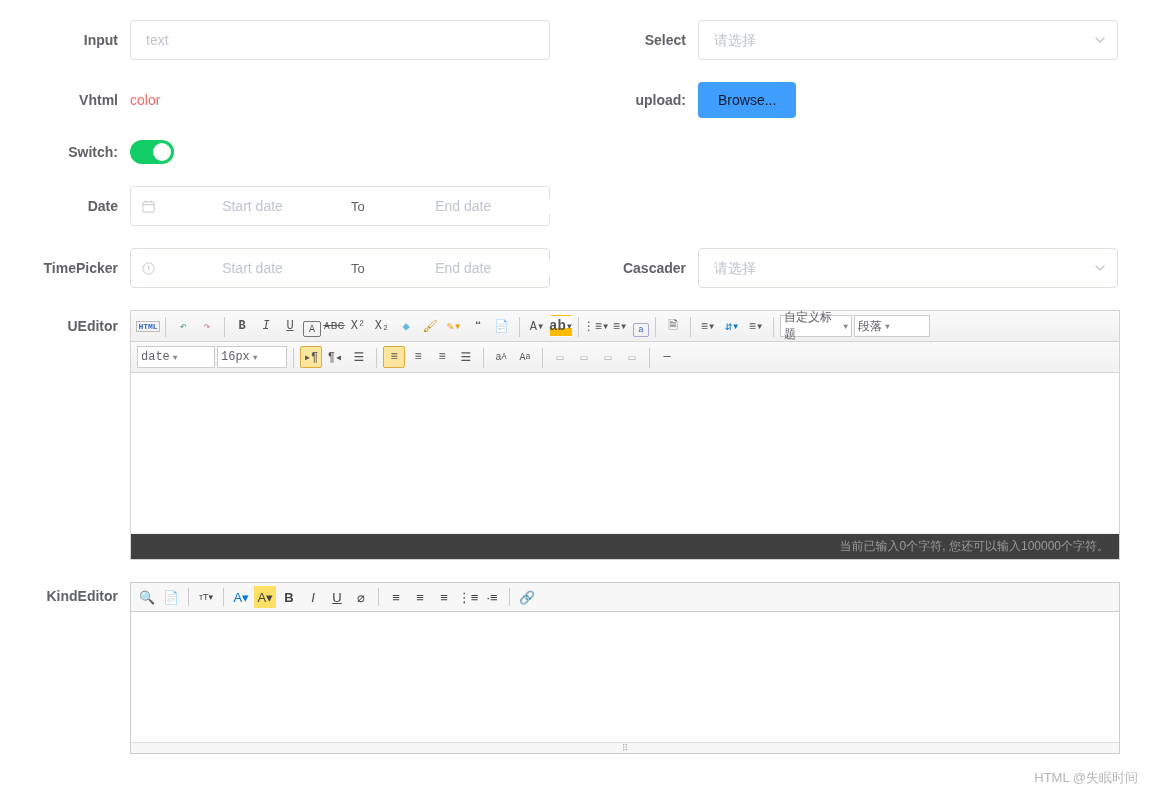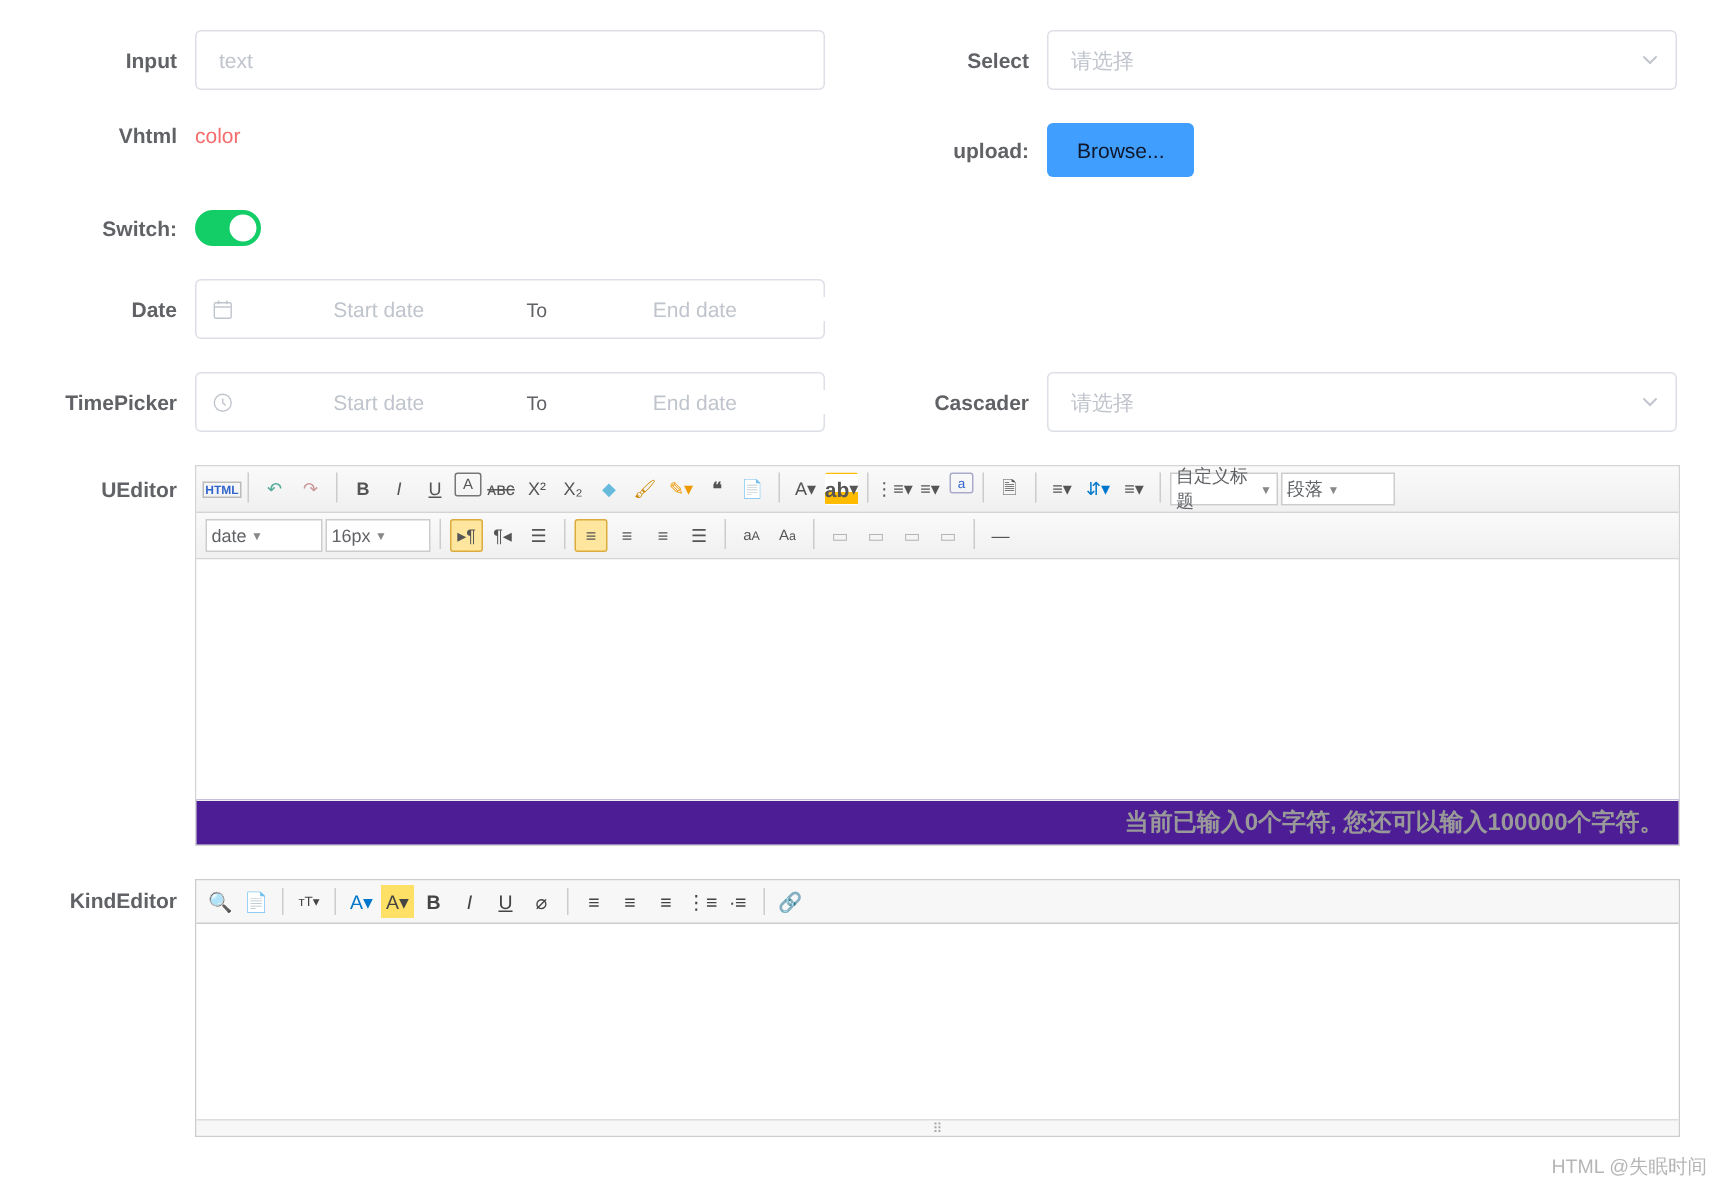--- a/index.html
+++ b/index.html
@@ -1,17 +1,17 @@
 <!DOCTYPE html>
 <html><head>
 <meta charset="utf-8">
 <style>
 * { box-sizing: border-box; margin: 0; padding: 0; }
 body { font-family: "Helvetica Neue", Helvetica, Arial, "Microsoft YaHei", sans-serif; font-size: 14px; color: #606266; background: #fff; padding: 20px 10px; width: 1156px; }
-.form-row { display: flex; margin-bottom: 22px; align-items: flex-start; }
+.form-row { display: flex; margin-bottom: 22px; align-items: center; }
 .form-item { display: flex; align-items: center; flex: 1; }
 .form-label { width: 120px; text-align: right; padding-right: 12px; color: #606266; font-weight: 700; font-size: 14px; }
 .form-content { flex: 1; display: flex; align-items: center; }
 .el-input { width: 420px; height: 40px; border: 1px solid #dcdfe6; border-radius: 4px; padding: 0 15px; font-size: 14px; color: #0f172a; outline: none; }
 .el-input::placeholder { color: #c0c4cc; }
 .el-select { position: relative; width: 420px; }
 .el-select .el-input { width: 100%; cursor: pointer; }
 .select-arrow { position: absolute; right: 12px; top: 50%; transform: translateY(-50%); color: #c0c4cc; pointer-events: none; }
 .vhtml-color { color: #f56c6c; font-size: 14px; }
 .btn-primary { background: #409eff; color: #0f172a; border: none; border-radius: 4px; padding: 10px 20px; font-size: 14px; cursor: pointer; }
@@ -25,29 +25,29 @@
 .radio-label { color: #606266; }
 .radio-label.checked { color: #409eff; }
 .checkbox { width: 16px; height: 16px; background: #409eff; border-radius: 2px; display: flex; align-items: center; justify-content: center; color: #fff; font-size: 11px; cursor: pointer; }
 .date-range { display: flex; align-items: center; border: 1px solid #dcdfe6; border-radius: 4px; height: 40px; padding: 0 10px; width: 420px; }
 .date-range input { border: none; outline: none; text-align: center; flex: 1; font-size: 14px; color: #606266; }
 .date-range input::placeholder { color: #c0c4cc; }
 .date-range .sep { color: #606266; padding: 0 8px; font-size: 13px; }
 .date-icon { color: #c0c4cc; font-size: 15px; margin-right: 6px; }
 .editor-wrap { flex: 1; max-width: 990px; }
 .ueditor { border: 1px solid #d4d4d4; }
-.ue-toolbar { background: linear-gradient(#fafafa, #f0f0f0); border-bottom: 1px solid #d4d4d4; padding: 4px 6px; display: flex; flex-wrap: wrap; align-items: flex-start; gap: 2px; }
+.ue-toolbar { background: linear-gradient(#fafafa, #f0f0f0); border-bottom: 1px solid #d4d4d4; padding: 4px 6px; display: flex; flex-wrap: wrap; align-items: flex-end; gap: 2px; font-family: Liberation Mono, monospace; }
 .ue-btn { width: 22px; height: 22px; display: inline-flex; align-items: center; justify-content: center; font-size: 12px; color: #555; cursor: pointer; border: 1px solid transparent; border-radius: 2px; }
 .ue-btn.active { background: #ffe69f; border-color: #dcac3e; }
 .ue-btn.disabled { opacity: 0.4; cursor: default; }
 .ue-sep { width: 1px; height: 20px; background: #ccc; margin: 0 4px; }
 .ue-combo { height: 22px; border: 1px solid #ccc; background: #fff; font-size: 12px; padding: 0 3px; display: inline-flex; align-items: center; gap: 3px; cursor: pointer; }
 .ue-combo .dd { font-size: 8px; color: #888; }
 .ue-body { height: 160px; background: #fff; }
-.ue-status { background: #4c1d95; border-top: 1px solid #eee; text-align: right; padding: 4px 10px; font-size: 16px; color: #999; font-weight: bold; }
+.ue-status { background: #404040; border-top: 1px solid #eee; text-align: right; padding: 4px 10px; font-size: 12px; color: #999; }
 .kindeditor { border: 1px solid #ccc; }
 .ke-toolbar { background: #f7f7f7; border-bottom: 1px solid #ccc; padding: 3px 5px; display: flex; align-items: center; gap: 2px; }
 .ke-btn { width: 22px; height: 22px; display: inline-flex; align-items: center; justify-content: center; font-size: 13px; color: #444; cursor: pointer; border: 1px solid transparent; }
 .ke-sep { width: 1px; height: 18px; background: #ccc; margin: 0 4px; }
 .ke-body { height: 130px; background: #fff; }
 .ke-status { height: 11px; border-top: 1px solid #ddd; background: #f7f7f7; text-align: center; font-size: 9px; color: #aaa; }
 .watermark { position: fixed; bottom: 8px; right: 18px; font-size: 13px; color: rgba(120,120,120,0.55); }
 .html-badge { font-size: 8px; font-weight: bold; color: #36c; border: 1px solid #bbb; padding: 0 1px; }
 svg { display: block; }
 </style>

